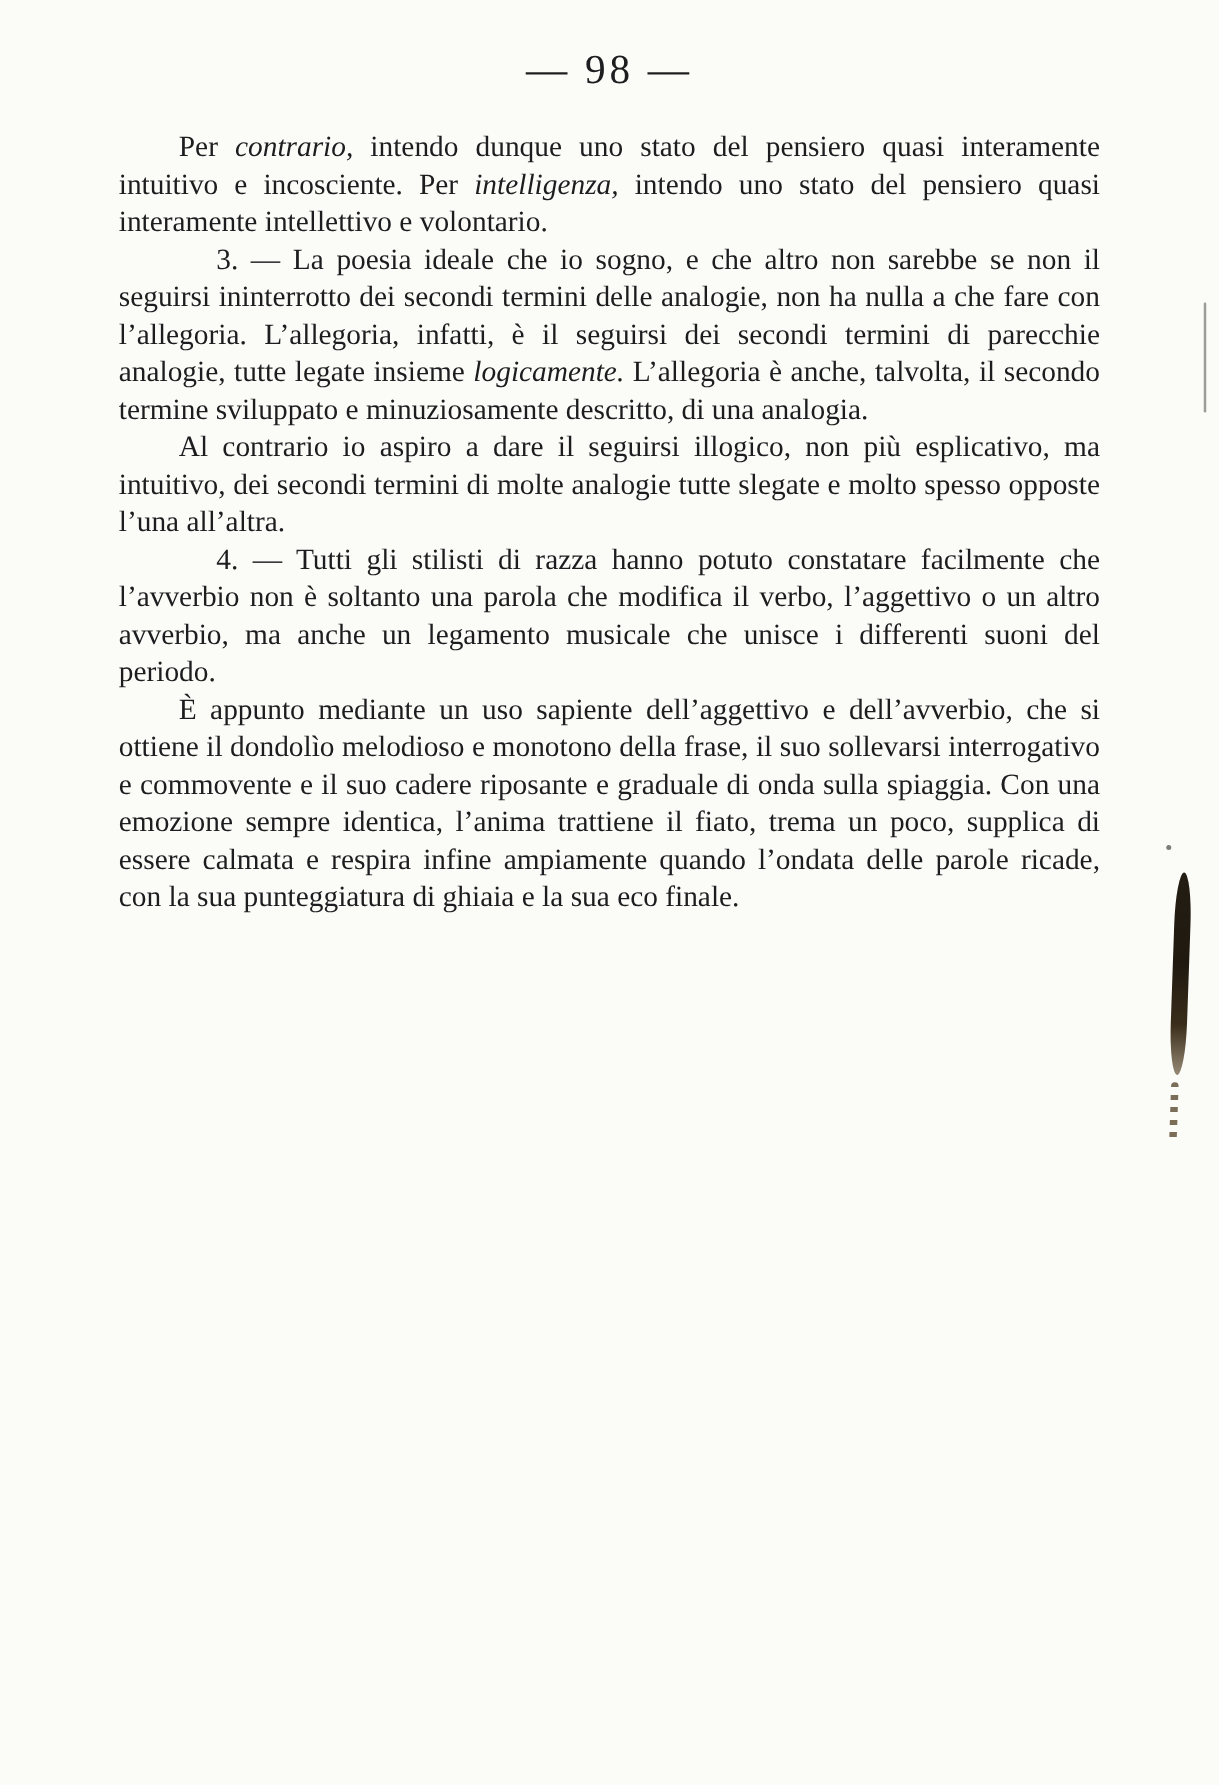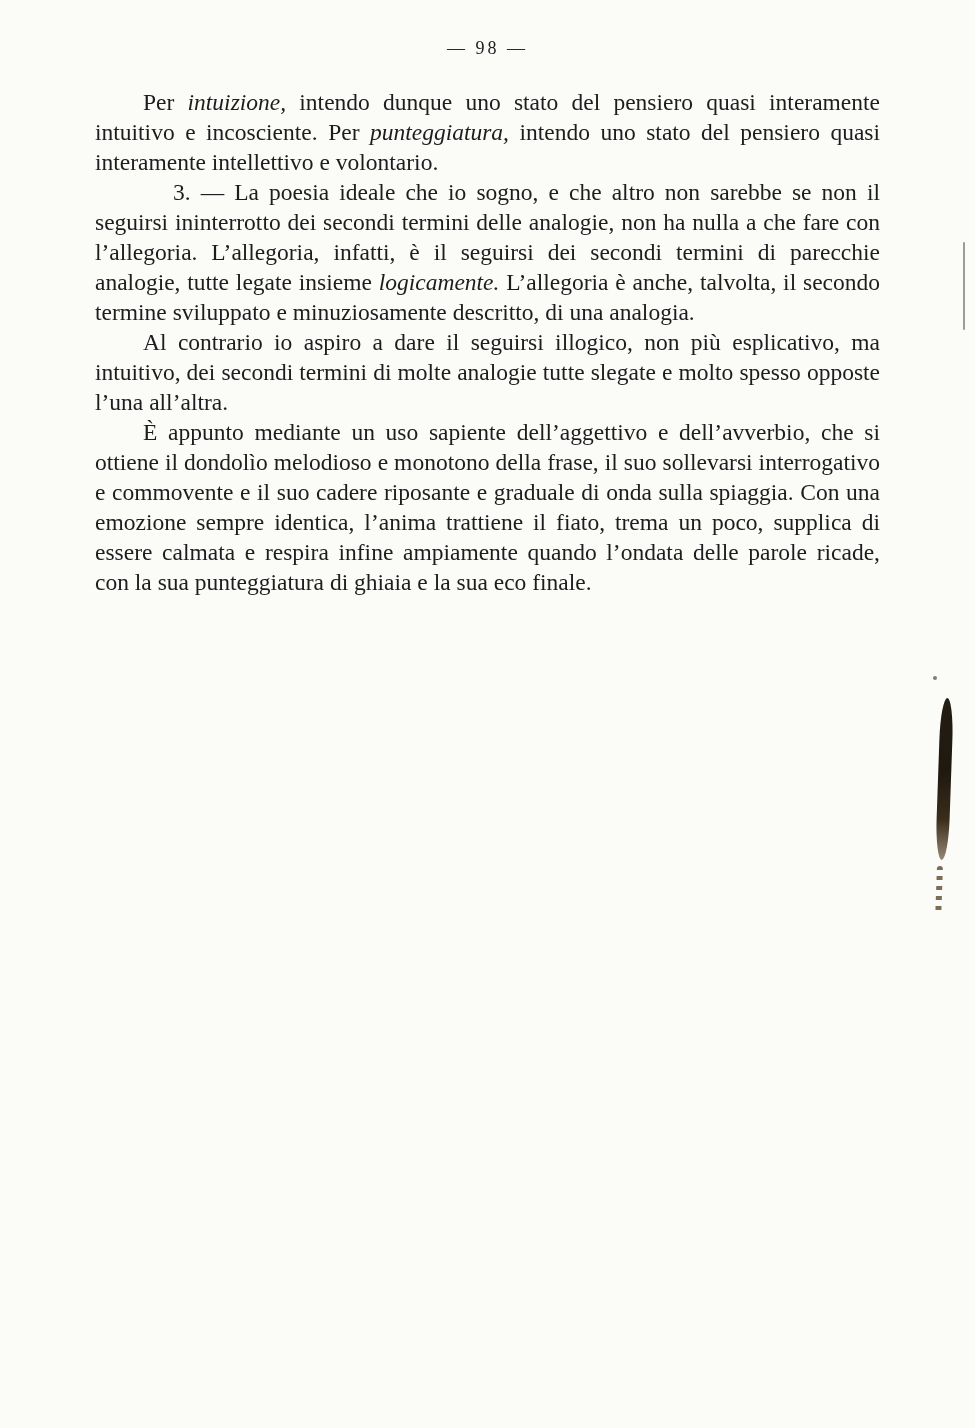--- a/index.html
+++ b/index.html
@@ -12,21 +12,21 @@
     font-family: "Liberation Serif", "DejaVu Serif", serif;
     position: relative;
     overflow: hidden;
   }
   .page {
     padding: 38px 95px 0 95px;
     position: relative;
   }
   .page-header {
     text-align: center;
-    font-size: 18px;
+    font-size: 33px;
     letter-spacing: 3px;
     margin: 0 0 28px 0;
   }
   .text-block {
     font-size: 23.5px;
     line-height: 30px;
     text-align: justify;
     hyphens: auto;
     -webkit-hyphens: auto;
   }
@@ -89,26 +89,27 @@
 <body>
 
 <div class="page">
 
   <div class="page-header">
     <span>— 98 —</span>
   </div>
 
   <div class="text-block">
 
-    <p class="para"><span>Per </span><em class="it">intuizione,</em><span> intendo dunque uno stato del pensiero quasi interamente intuitivo e incosciente. Per </span><em class="it">punteggiatura,</em><span> intendo uno stato del pensiero quasi interamente intellettivo e volontario.</span></p>
+    <p class="para"><span>Per </span><em class="it">contrario,</em><span> intendo dunque uno stato del pensiero quasi interamente intuitivo e incosciente. Per </span><em class="it">intelligenza,</em><span> intendo uno stato del pensiero quasi interamente intellettivo e volontario.</span></p>
 
     <p class="para num"><span>3. — La poesia ideale che io sogno, e che altro non sarebbe se non il seguirsi ininterrotto dei secondi termini delle analogie, non ha nulla a che fare con l’allegoria. L’allegoria, infatti, è il seguirsi dei secondi termini di parecchie analogie, tutte legate insieme </span><em class="it">logicamente.</em><span> L’allegoria è anche, talvolta, il secondo termine sviluppato e minuziosamente descritto, di una analogia.</span></p>
 
     <p class="para"><span>Al contrario io aspiro a dare il seguirsi illogico, non più esplicativo, ma intuitivo, dei secondi termini di molte analogie tutte slegate e molto spesso opposte l’una all’altra.</span></p>
 
+    <p class="para num"><span>4. — Tutti gli stilisti di razza hanno potuto constatare facilmente che l’avverbio non è soltanto una parola che modifica il verbo, l’aggettivo o un altro avverbio, ma anche un legamento musicale che unisce i differenti suoni del periodo.</span></p>
 
 
     <p class="para"><span>È appunto mediante un uso sapiente dell’aggettivo e dell’avverbio, che si ottiene il dondolìo melodioso e monotono della frase, il suo sollevarsi interrogativo e commovente e il suo cadere riposante e graduale di onda sulla spiaggia. Con una emozione sempre identica, l’anima trattiene il fiato, trema un poco, supplica di essere calmata e respira infine ampiamente quando l’ondata delle parole ricade, con la sua punteggiatura di ghiaia e la sua eco finale.</span></p>
 
 
   </div>
 
 </div>
 
 <div class="smudge"></div>

